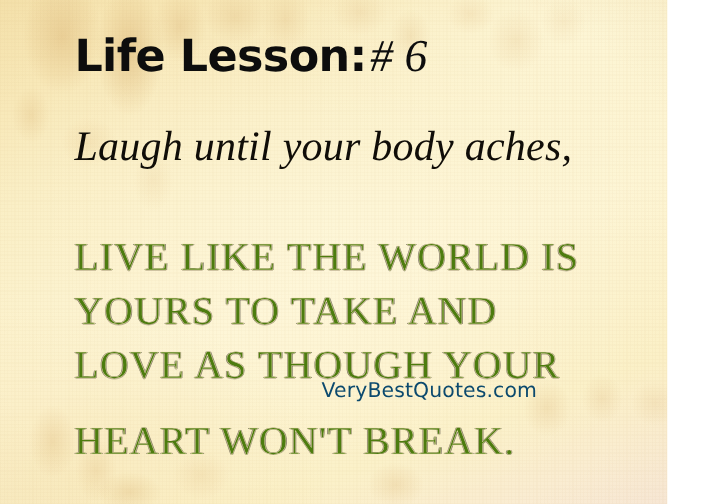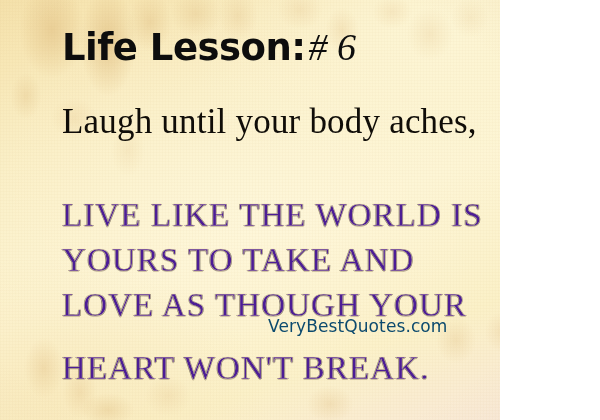--- a/index.html
+++ b/index.html
@@ -2,21 +2,21 @@
 <html><head>
 <meta charset="utf-8">
 <style>
   html, body {
     margin: 0;
     padding: 0;
     background: #ffffff;
   }
   #poster {
     position: relative;
-    width: 500px;
+    width: 556px;
     height: 420px;
     overflow: hidden;
     background-color: #f9ebbc;
     font-family: "Liberation Serif", serif;
   }
 
   
   .bg-base {
     position: absolute;
     inset: 0;
@@ -103,35 +103,36 @@
     font-weight: normal;
     font-size: 38px;
     letter-spacing: 0;
     padding-left: 3px;
   }
 
   .line-italic {
     position: absolute;
     left: 62px;
     font-family: "Liberation Serif", serif;
+    font-style: italic;
     font-size: 35px;
     color: #100d08;
     white-space: nowrap;
     line-height: 1;
     letter-spacing: 0.2px;
   }
   .italic-1 { top: 104px; }
   .italic-2 { top: 148px; }
 
   .line-caps {
     position: absolute;
     left: 62px;
     font-family: "Liberation Serif", serif;
     font-size: 33px;
-    color: #4c1d95;
+    color: #4d7c0f;
     white-space: nowrap;
     line-height: 1;
     letter-spacing: 1.1px;
     -webkit-text-stroke: 0.35px #efe0b4;
     text-shadow:
        0.7px 0 0 rgba(30,24,16,0.55),
       -0.7px 0 0 rgba(30,24,16,0.55),
        0 0.6px 0 rgba(60,48,30,0.30);
   }
   .caps-1 { top: 199px; }

